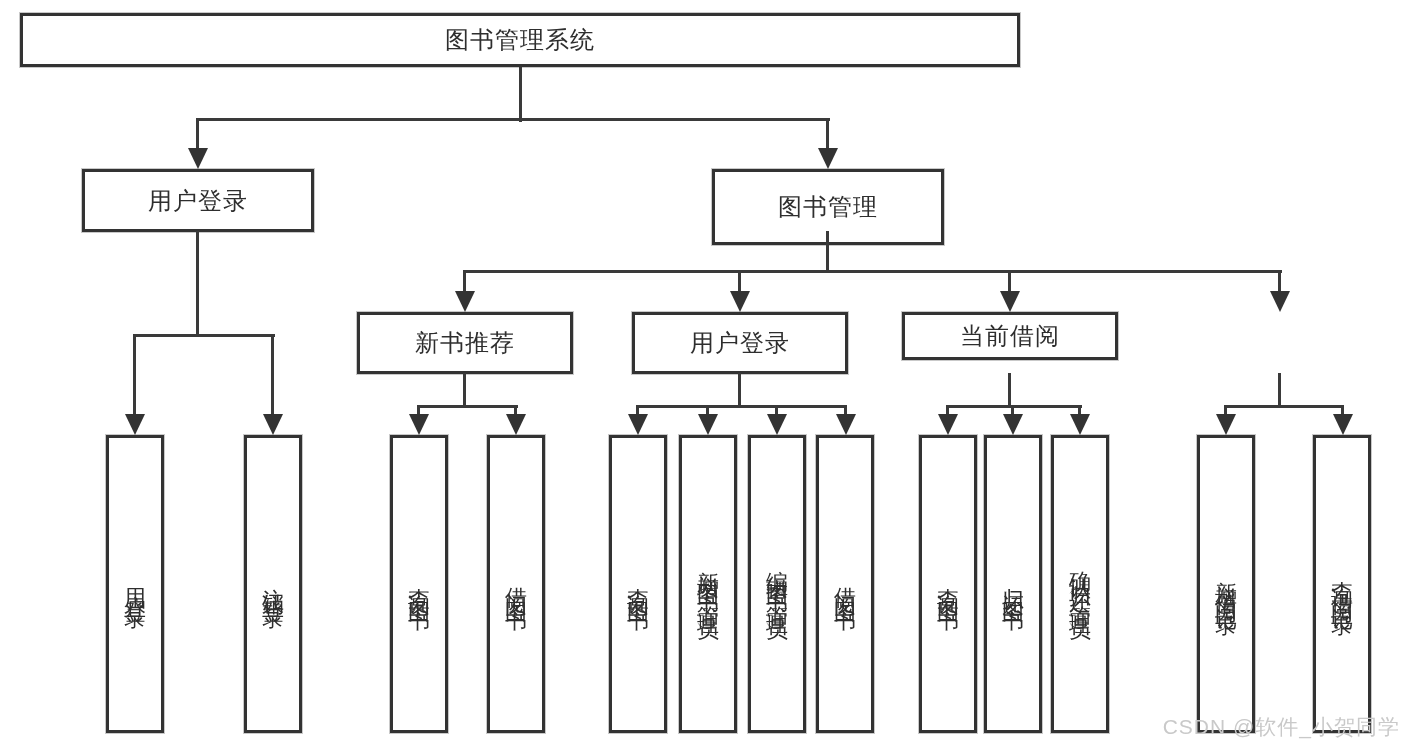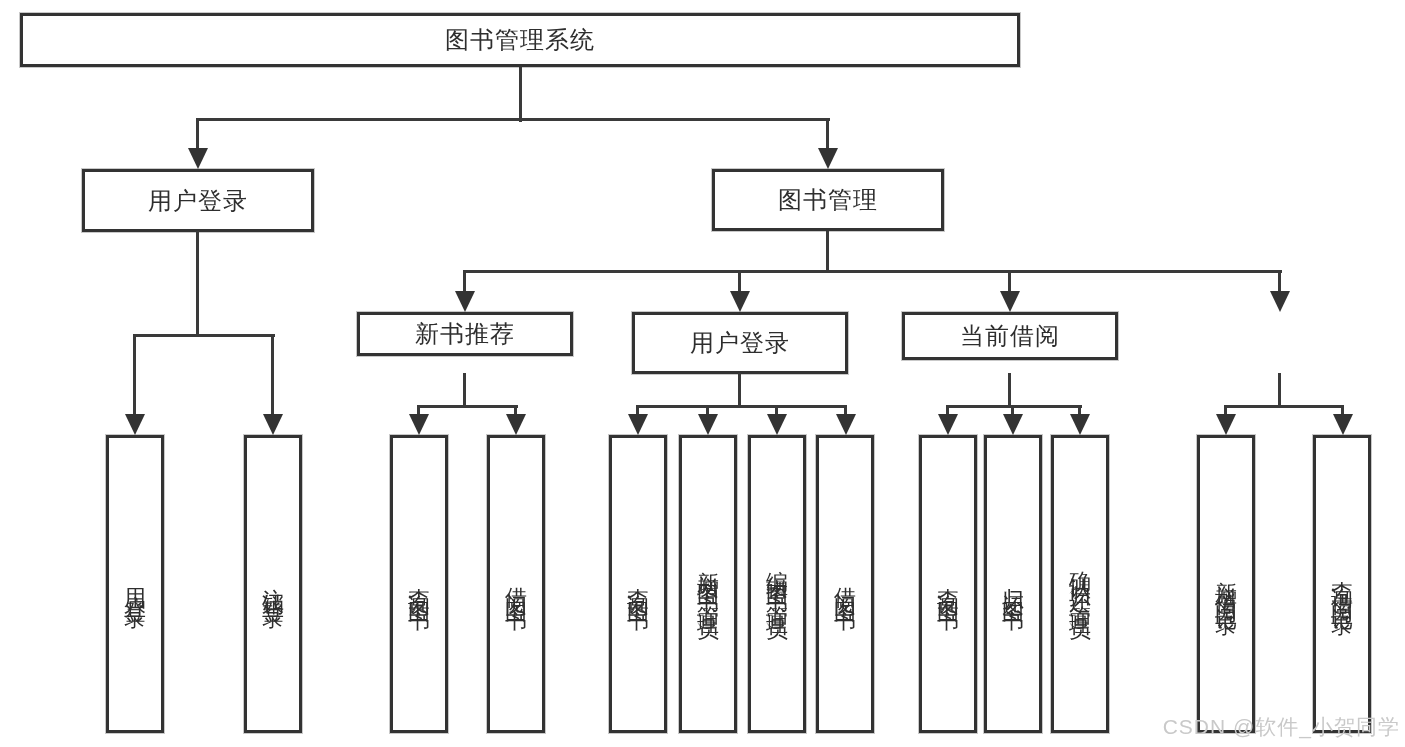--- a/index.html
+++ b/index.html
@@ -73,25 +73,25 @@
 
 <div class="canvas">
 
   <div class="box hbox" style="left:20px;top:13px;width:1000px;height:54px">
     <span class="lbl">图书管理系统</span>
   </div>
 
   <div class="box hbox" style="left:82px;top:169px;width:232px;height:63px">
     <span class="lbl">用户登录</span>
   </div>
-  <div class="box hbox" style="left:712px;top:169px;width:232px;height:62px">
+  <div class="box hbox" style="left:712px;top:169px;width:232px;height:76px">
     <span class="lbl">图书管理</span>
   </div>
 
-  <div class="box hbox" style="left:357px;top:312px;width:216px;height:44px">
+  <div class="box hbox" style="left:357px;top:312px;width:216px;height:62px">
     <span class="lbl">新书推荐</span>
   </div>
   <div class="box hbox" style="left:632px;top:312px;width:216px;height:62px">
     <span class="lbl">用户登录</span>
   </div>
   <div class="box hbox" style="left:902px;top:312px;width:216px;height:48px">
     <span class="lbl">当前借阅</span>
   </div>
 
   <div class="box vbox" style="left:106px;top:435px;width:58px;height:298px">

